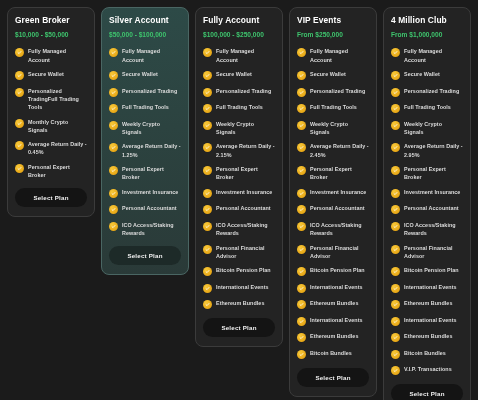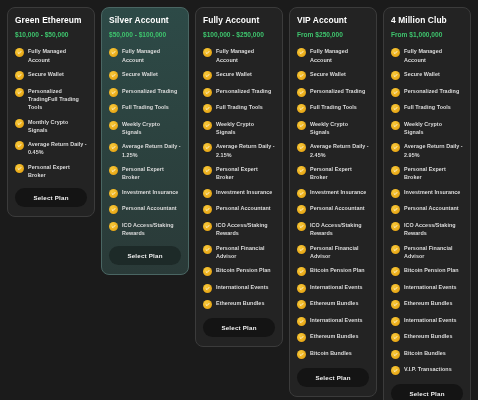--- a/index.html
+++ b/index.html
@@ -90,21 +90,21 @@
     cursor: pointer;
     letter-spacing: .2px;
   }
   .plan-card.featured .select-btn { background: #1d2a28; }
 </style>
 </head>
 <body>
 
 <div class="plans-row">
     <div class="plan-card">
-      <div class="plan-title">Green Ethereum</div>
+      <div class="plan-title">Green Broker</div>
       <div class="plan-price">$10,000 - $50,000</div>
       <ul class="features">
         <li class="feature">
           <span class="check-icon">
             <svg width="5" height="5" viewBox="0 0 10 10" aria-hidden="true">
               <path d="M2 5.2 L4.1 7.2 L8 2.9" fill="none" stroke="#ffffff" stroke-width="1.6" stroke-linecap="round" stroke-linejoin="round"></path>
             </svg>
           </span>
           <span class="feature-label">Fully Managed Account</span>
         </li>
@@ -351,21 +351,21 @@
             <svg width="5" height="5" viewBox="0 0 10 10" aria-hidden="true">
               <path d="M2 5.2 L4.1 7.2 L8 2.9" fill="none" stroke="#ffffff" stroke-width="1.6" stroke-linecap="round" stroke-linejoin="round"></path>
             </svg>
           </span>
           <span class="feature-label">Ethereum Bundles</span>
         </li>
       </ul>
       <button class="select-btn">Select Plan</button>
     </div>
     <div class="plan-card">
-      <div class="plan-title">VIP Account</div>
+      <div class="plan-title">VIP Events</div>
       <div class="plan-price">From $250,000</div>
       <ul class="features">
         <li class="feature">
           <span class="check-icon">
             <svg width="5" height="5" viewBox="0 0 10 10" aria-hidden="true">
               <path d="M2 5.2 L4.1 7.2 L8 2.9" fill="none" stroke="#ffffff" stroke-width="1.6" stroke-linecap="round" stroke-linejoin="round"></path>
             </svg>
           </span>
           <span class="feature-label">Fully Managed Account</span>
         </li>

